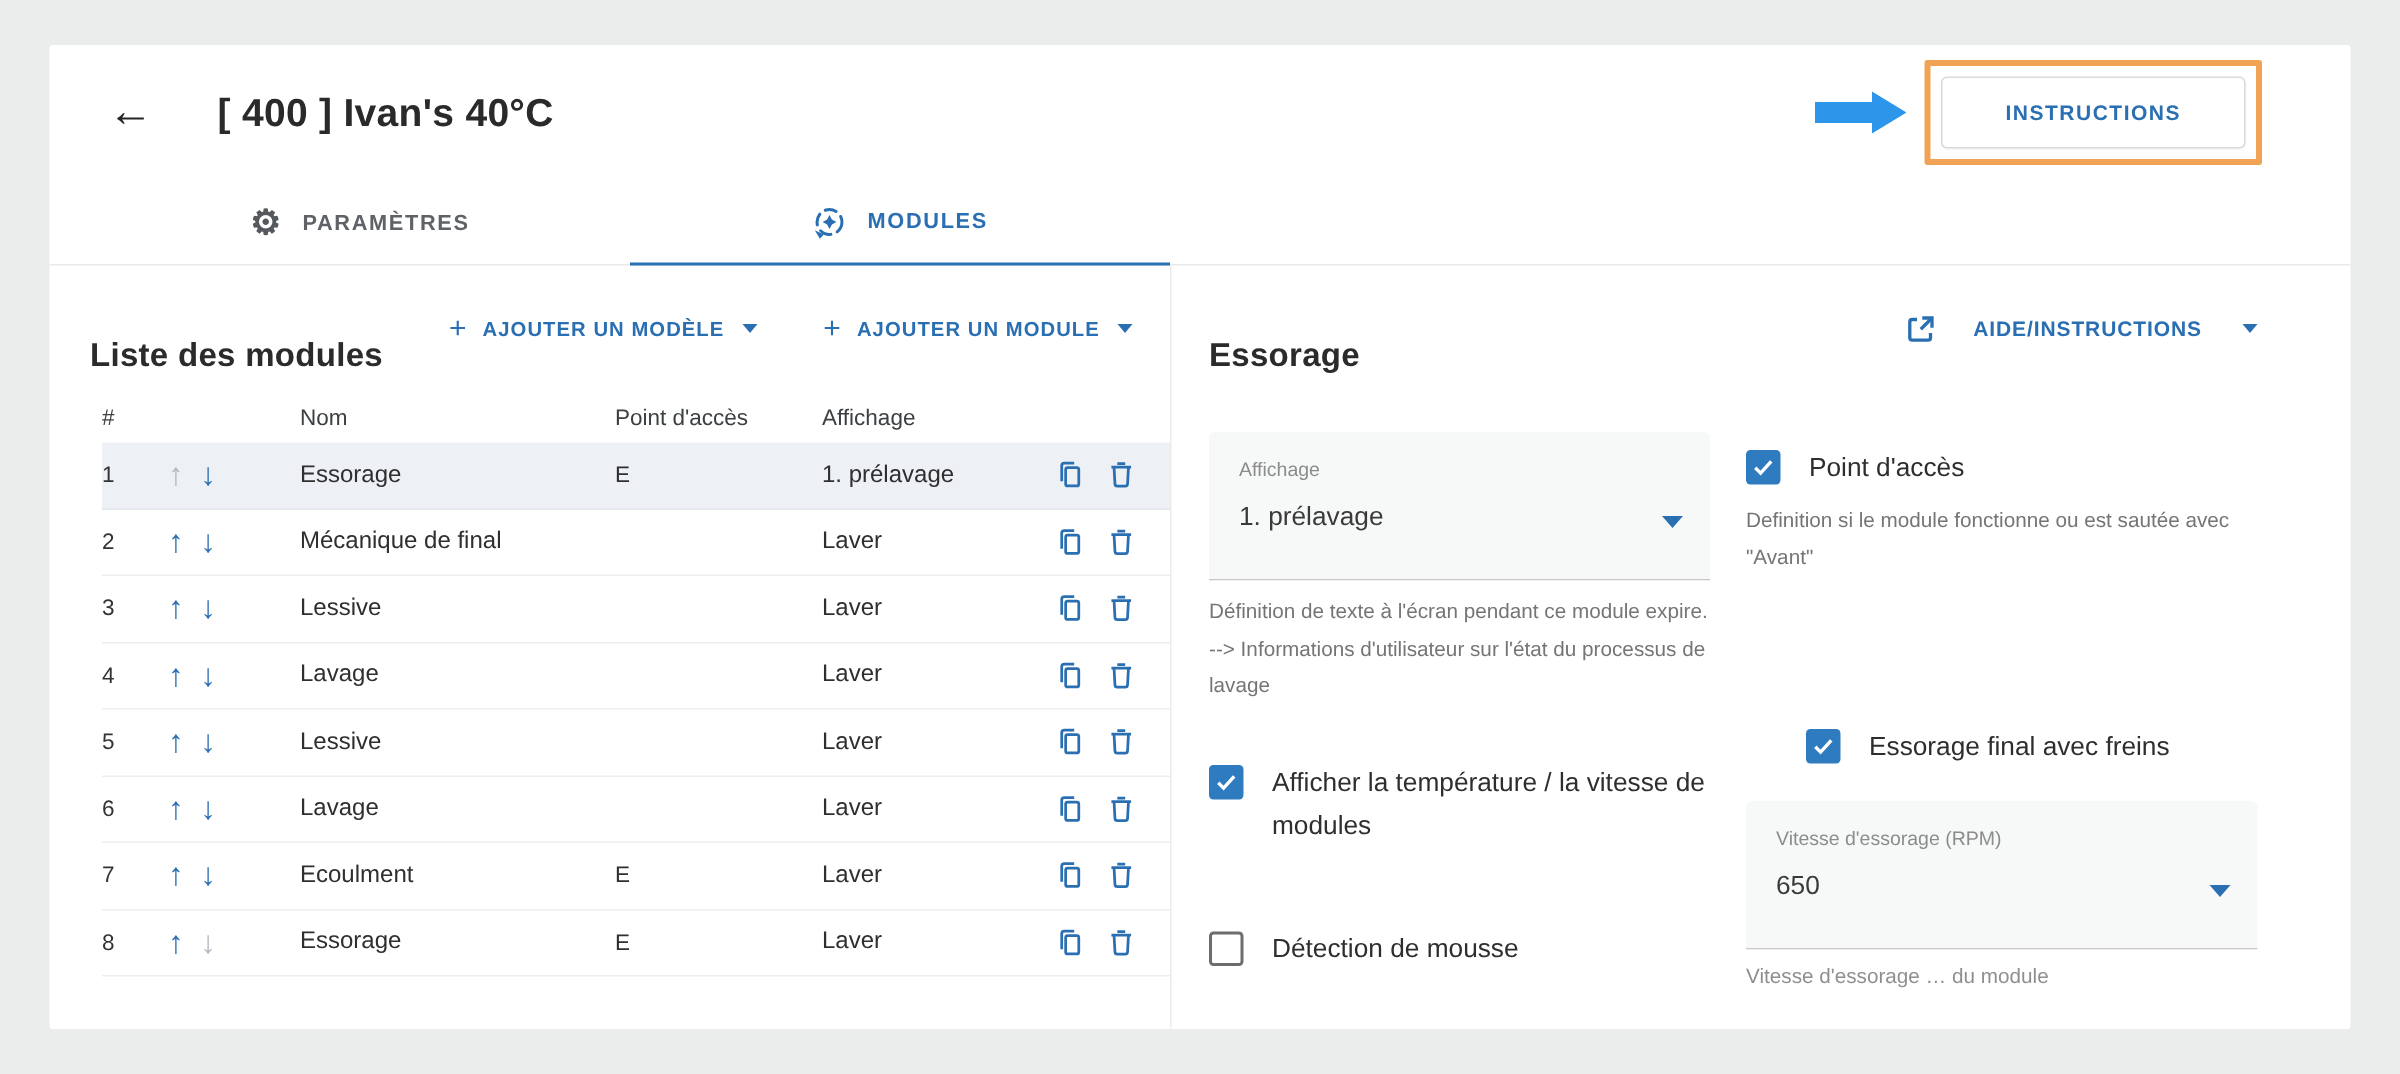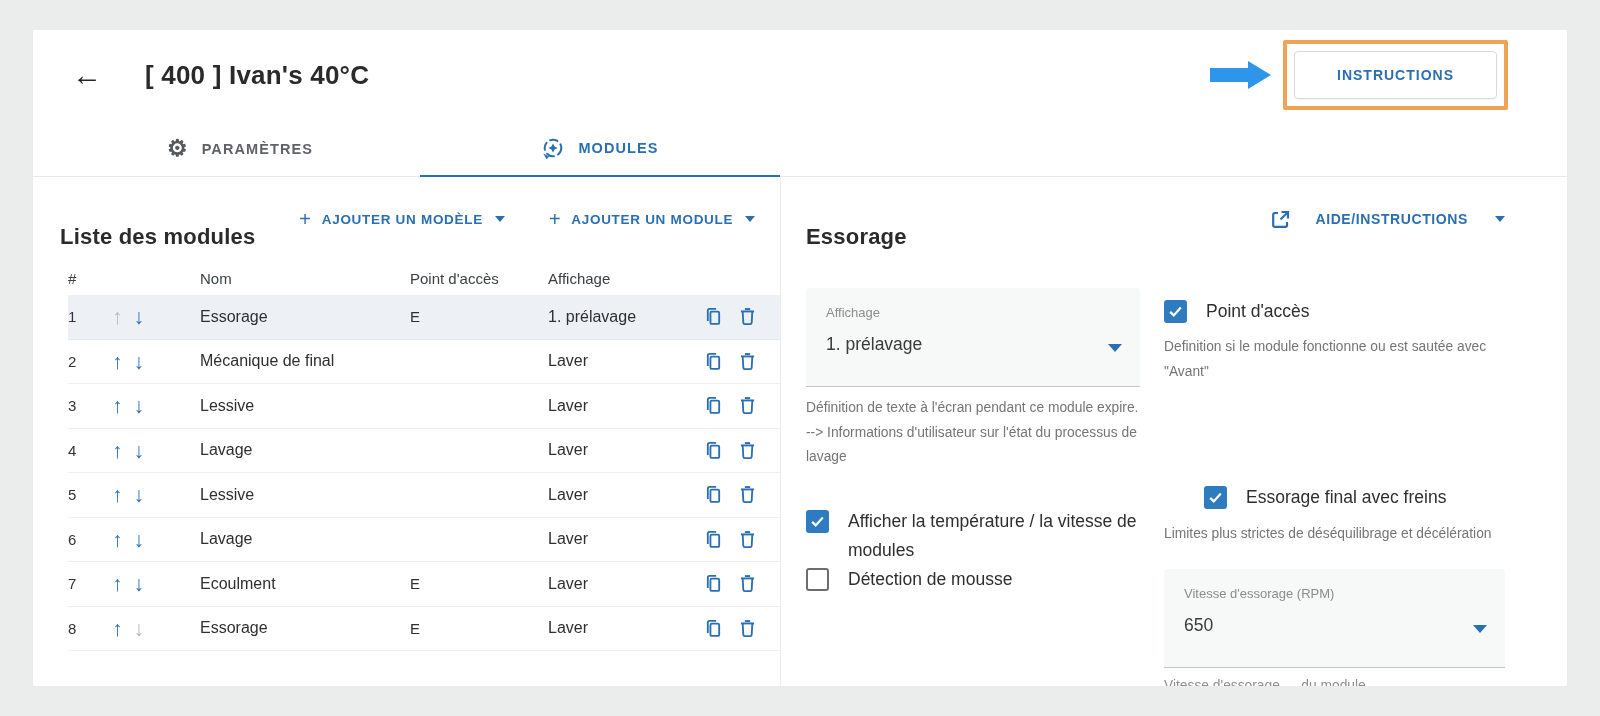--- a/index.html
+++ b/index.html
@@ -76,21 +76,21 @@
 
   .checkbox-row { display:flex; align-items:flex-start; cursor:pointer; }
   .cbox { width:23px; height:23px; border-radius:3px; flex:none; margin-top:3px;
           display:flex; align-items:center; justify-content:center; }
   .cbox.checked { background:var(--cb-blue); }
   .cbox.unchecked { background:#fff; border:2px solid #6d6d6d; }
   .cb-label { margin-left:19px; font-size:17.5px; color:#2e2e2e; line-height:29px; }
 
   .mt-sel { margin-top:27px; }
   .mt-cb1 { margin-top:37px; }
-  .mt-cb2 { }
+  .mt-cb2 { margin-top:53px; }
   .mt-acc { margin-top:36px; }
   .mt-brk { margin-top:99px;padding-left:40px; }
   .mt-rpm { margin-top:22px; }
 </style>
 </head>
 <body>
 
 <div class="card">
 
   <div class="card-header">
@@ -418,21 +418,20 @@
           <div class="helper" style="max-width:330px;">Definition si le module fonctionne ou est sautée avec "Avant"</div>
 
           <div class="checkbox-row mt-brk">
             <span class="cbox checked">
               <svg width="17" height="17" viewBox="0 0 24 24">
                   <polyline points="4.5,12.5 9.5,17.5 19.5,6.5" fill="none" stroke="#fff" stroke-width="3.2"></polyline>
                 </svg>
             </span>
             <span class="cb-label">Essorage final avec freins</span>
           </div>
-          <div class="helper" style="margin-top:10px;">Limites plus strictes de déséquilibrage et décélération</div>
 
           <div class="select-field mt-rpm">
             <div class="select-label">Vitesse d'essorage (RPM)</div>
             <div class="select-value">650</div>
             <span class="select-caret"></span>
           </div>
           <div class="helper clip" style="margin-top:6px;">Vitesse d'essorage … du module</div>
         </div>
       </div>
     </div>

